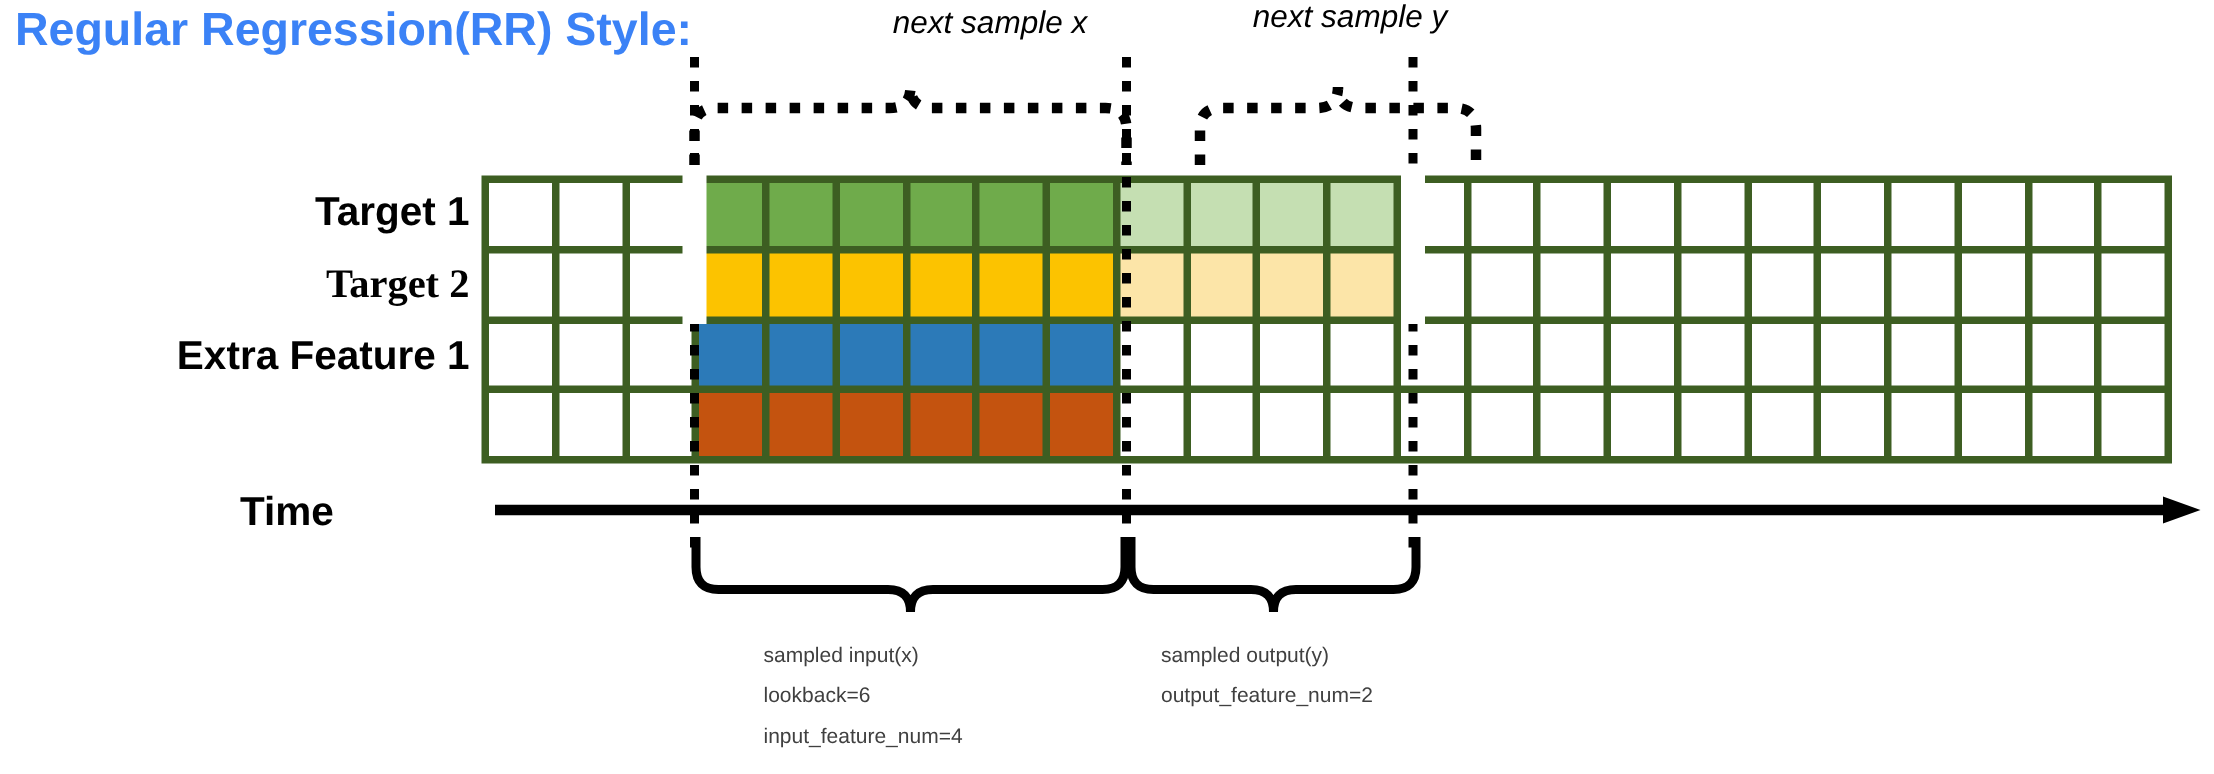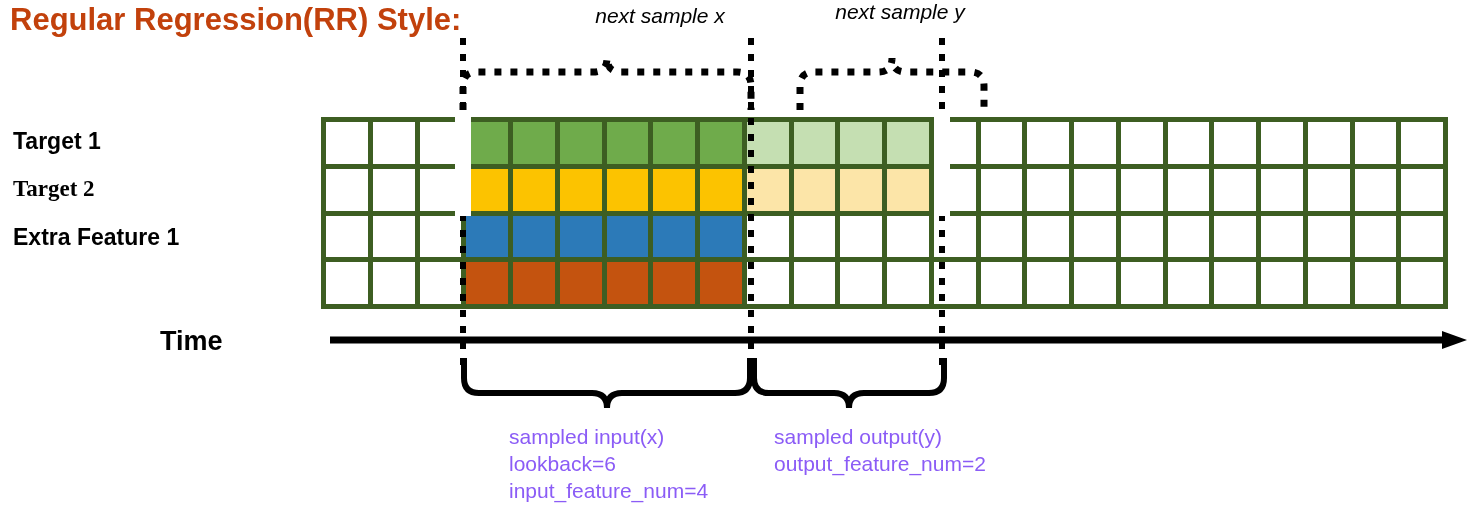--- a/index.html
+++ b/index.html
@@ -21,30 +21,31 @@
     height: 516px;
   }
   .abs { position: absolute; }
 
   
   #title {
     left: 10px;
     top: 2px;
     font-size: 31px;
     font-weight: 700;
-    color: #c2410c;
+    color: #3b82f6;
     letter-spacing: 0px;
     white-space: nowrap;
   }
 
   
   .row-label {
     right: 1163px;           
     width: 300px;
-    font-size: 23px;
+    text-align: right;
+    font-size: 27px;
     font-weight: 700;
     color: #000000;
     white-space: nowrap;
     height: 48px;
     line-height: 48px;
   }
   #row-label-0 { top: 117px; }
   #row-label-1 { top: 165px; font-family: Liberation Serif, serif; }
   #row-label-2 { top: 213px; }
   #row-label-3 { top: 261px; }
@@ -91,22 +92,22 @@
     font-size: 21px;
     font-style: italic;
     color: #000000;
     white-space: nowrap;
     text-align: center;
   }
   #note-x { left: 530px; top: 4px; width: 260px; }
   #note-y { left: 770px; top: 0; width: 260px; font-style: italic; }
 
   .bottom-note {
-    font-size: 21px;
-    color: #8b5cf6;
+    font-size: 14px;
+    color: #404040;
     white-space: nowrap;
     line-height: 27px;
   }
   #bottom-note-0 { left: 509px; top: 423px; }
   #bottom-note-1 { left: 774px; top: 423px; }
 </style>
 </head>
 <body>
 
 <div id="stage">

